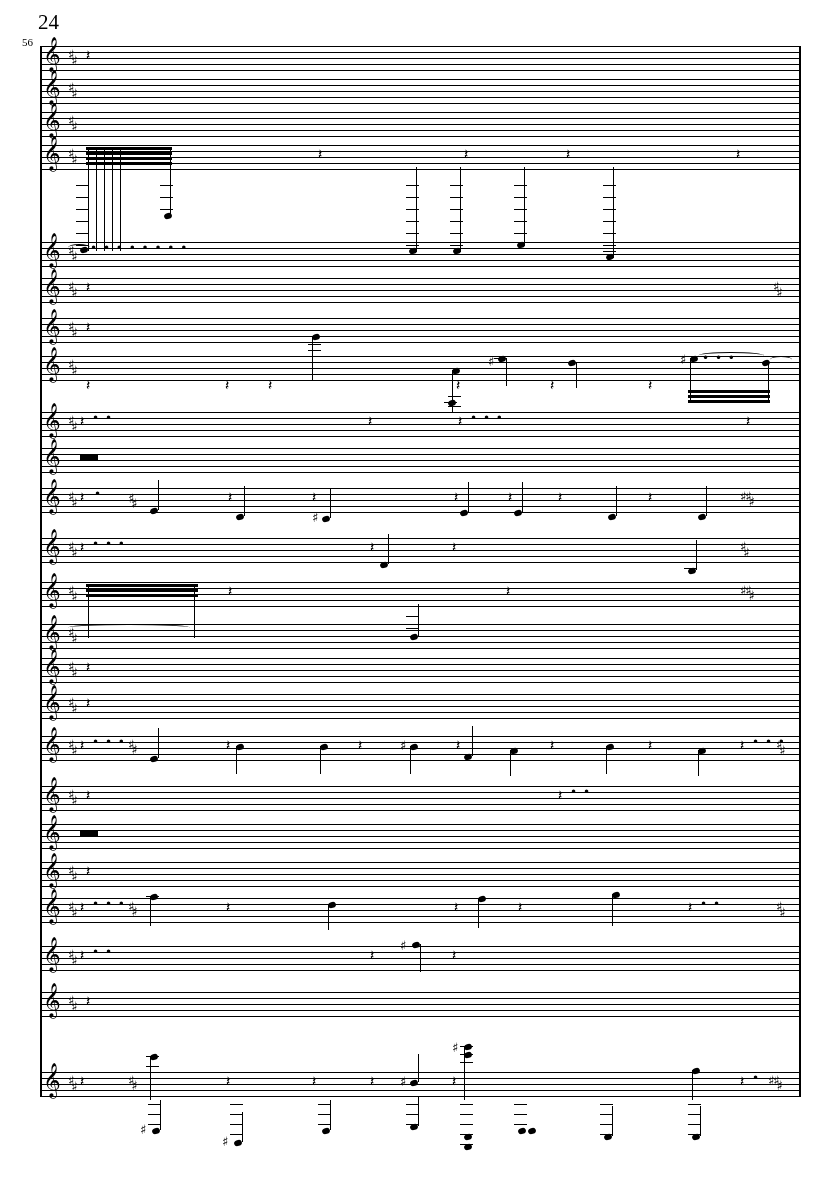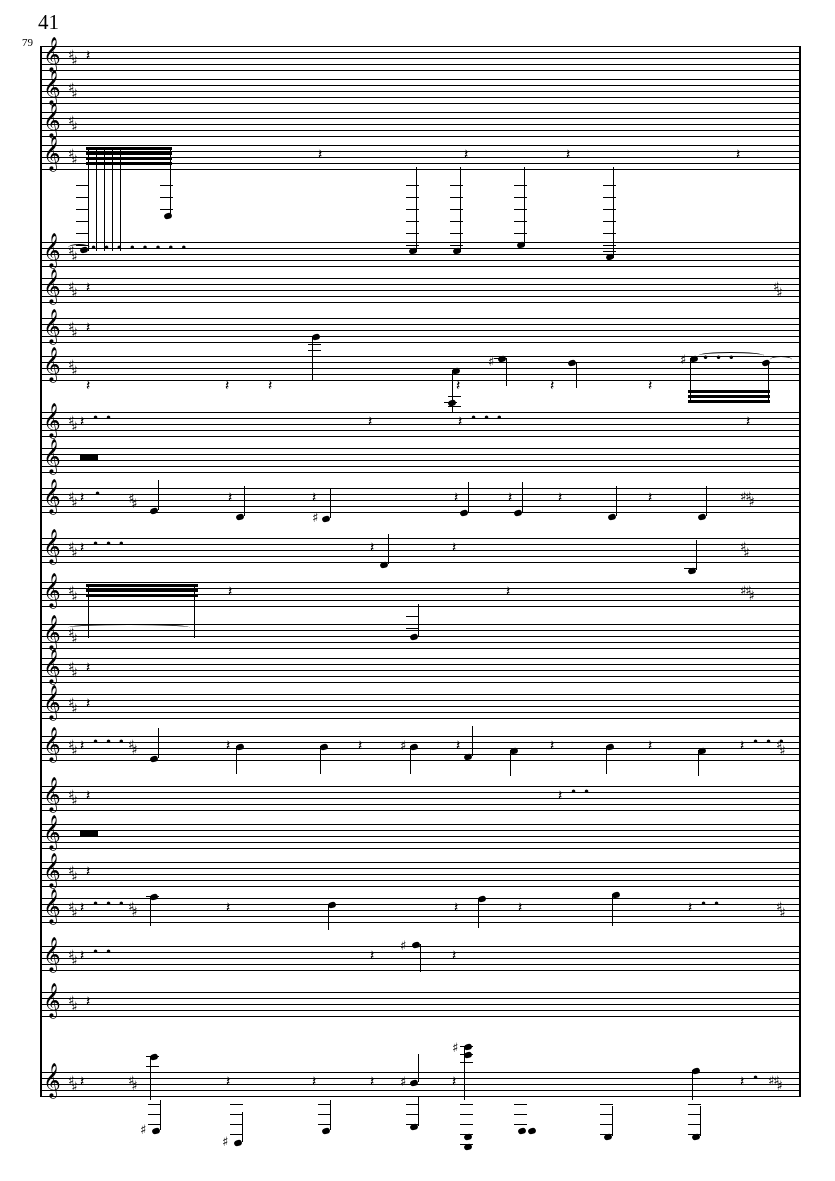--- a/index.html
+++ b/index.html
@@ -138,22 +138,22 @@
     position: absolute;
     height: 5px;
     background: #000;
   }
 </style>
 </head>
 <body>
 
 <div class="page">
 
-  <div class="page-number">41</div>
-  <div class="measure-number">79</div>
+  <div class="page-number">24</div>
+  <div class="measure-number">56</div>
 
   <div class="system">
 
     <div class="staff" style="top:0px;">
       <div class="line l0"></div>
       <div class="line l1"></div>
       <div class="line l2"></div>
       <div class="line l3"></div>
       <div class="line l4"></div>
       <div class="clef">𝄞</div>

